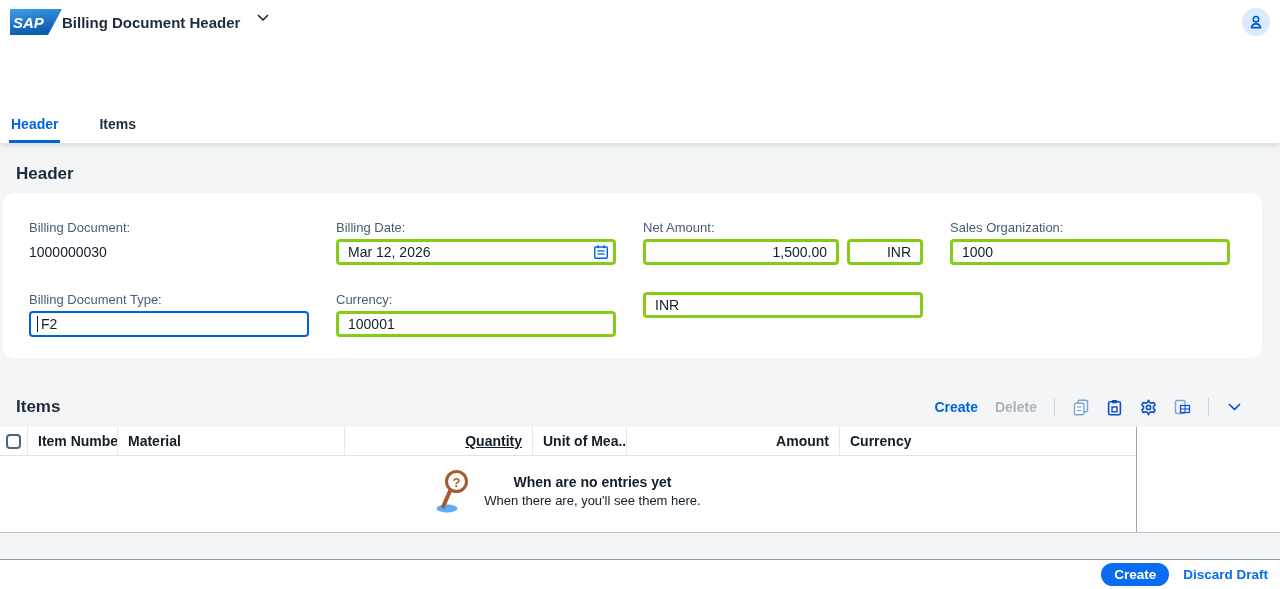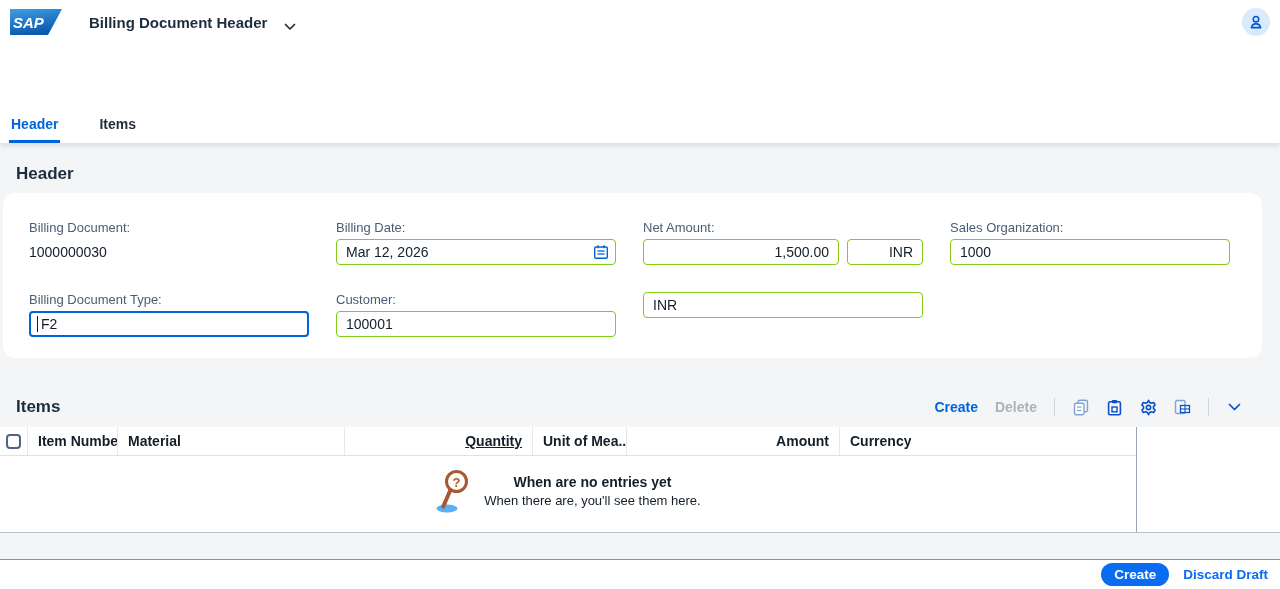--- a/index.html
+++ b/index.html
@@ -7,42 +7,42 @@
   body {
     font-family: "Liberation Sans", sans-serif;
     background: #f4f5f6;
     color: #1d2d3e;
     position: relative;
   }
 
   
   .topbar { height: 44px; background: #fff; display: flex; align-items: center; padding: 0 10px; }
   .sap-logo { width: 52px; height: 26px; display: block; cursor: pointer; }
-  .app-title-wrap { display: flex; align-items: flex-end; gap: 17px; margin-left: 27px; cursor: pointer; }
+  .app-title-wrap { display: flex; align-items: flex-start; gap: 17px; cursor: pointer; }
   .app-title { font-size: 15px; font-weight: 700; color: #1d2d3e; }
   .avatar { margin-left: auto; width: 28px; height: 28px; border-radius: 50%; background: #d9eafa; display: flex; align-items: center; justify-content: center; cursor: pointer; }
 
   
   .page-head-space { height: 66px; background: #fff; }
   .tabbar { height: 33px; background: #fff; display: flex; align-items: flex-end; gap: 37px; padding-left: 9px; box-shadow: 0 3px 5px rgba(34,54,73,0.12); position: relative; z-index: 5; }
   .tab { font-size: 14px; font-weight: 600; padding: 0 2px 8px 2px; cursor: pointer; border-bottom: 3px solid transparent; }
   .tab.active { color: #0064d9; border-bottom-color: #0064d9; }
   .tab.inactive { color: #1d2d3e; }
 
   
   .content { position: relative; }
   .section-title { font-size: 17px; font-weight: 700; color: #1d2d3e; }
   .header-title { margin: 21px 0 9px 16px; }
 
   .card { background: #fff; border-radius: 12px; margin: 0 18px 0 3px; padding: 27px 28px 21px 26px; }
   .form-grid { display: grid; grid-template-columns: repeat(4, 280px); column-gap: 28px; row-gap: 13px; gap: 27px; }
   .field-label { font-size: 13px; color: #475e75; margin-bottom: 4px; display: block; }
   .field-value-text { font-size: 14px; color: #131e29; line-height: 26px; }
   .sap-input {
-    width: 100%; height: 26px; border: 1px solid #84cc16; border-radius: 4px;
+    width: 100%; height: 26px; border: 3px solid #84cc16; border-radius: 4px;
     background: #fff; font-family: "Liberation Sans", sans-serif; font-size: 14px; color: #131e29;
     padding: 0 9px; outline: none;
   }
   .input-wrap { position: relative; width: 100%; }
   .sap-input.focused { border: 2px solid #0064d9; padding: 0 8px 0 10px; }
   .caret { position: absolute; left: 8px; top: 5px; width: 1px; height: 16px; background: #131e29; }
   .cal-btn { position: absolute; right: 7px; top: 5px; width: 16px; height: 16px; cursor: pointer; }
   .amount-row { display: flex; gap: 8px; }
   .amount-main { width: 196px; text-align: right; }
   .amount-cur { width: 76px; text-align: right; }
@@ -162,21 +162,21 @@
 
       <div>
         <span class="field-label">Billing Document Type:</span>
         <div class="input-wrap">
           <input class="sap-input focused" readonly="" value="F2" style="">
           <span class="caret"></span>
         </div>
       </div>
 
       <div>
-        <span class="field-label">Customer:</span>
+        <span class="field-label">Currency:</span>
         <input class="sap-input" readonly="" value="100001" style="">
       </div>
 
       <div>
         <input class="sap-input" readonly="" value="INR" style="">
       </div>
 
       <div></div>
     </div>
   </div>

